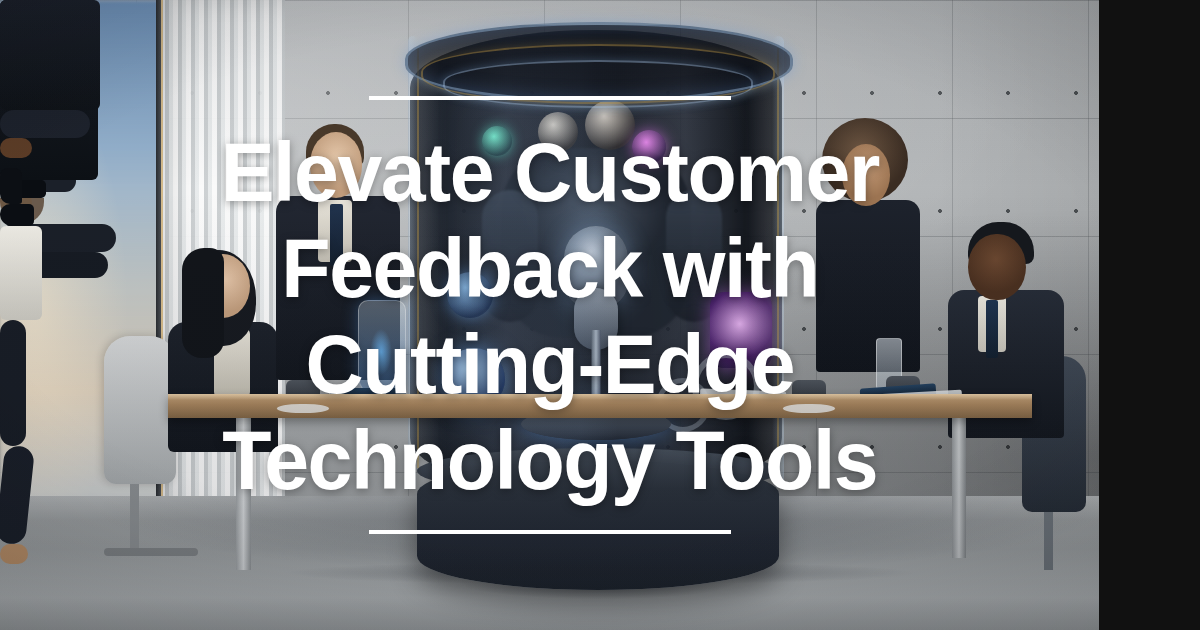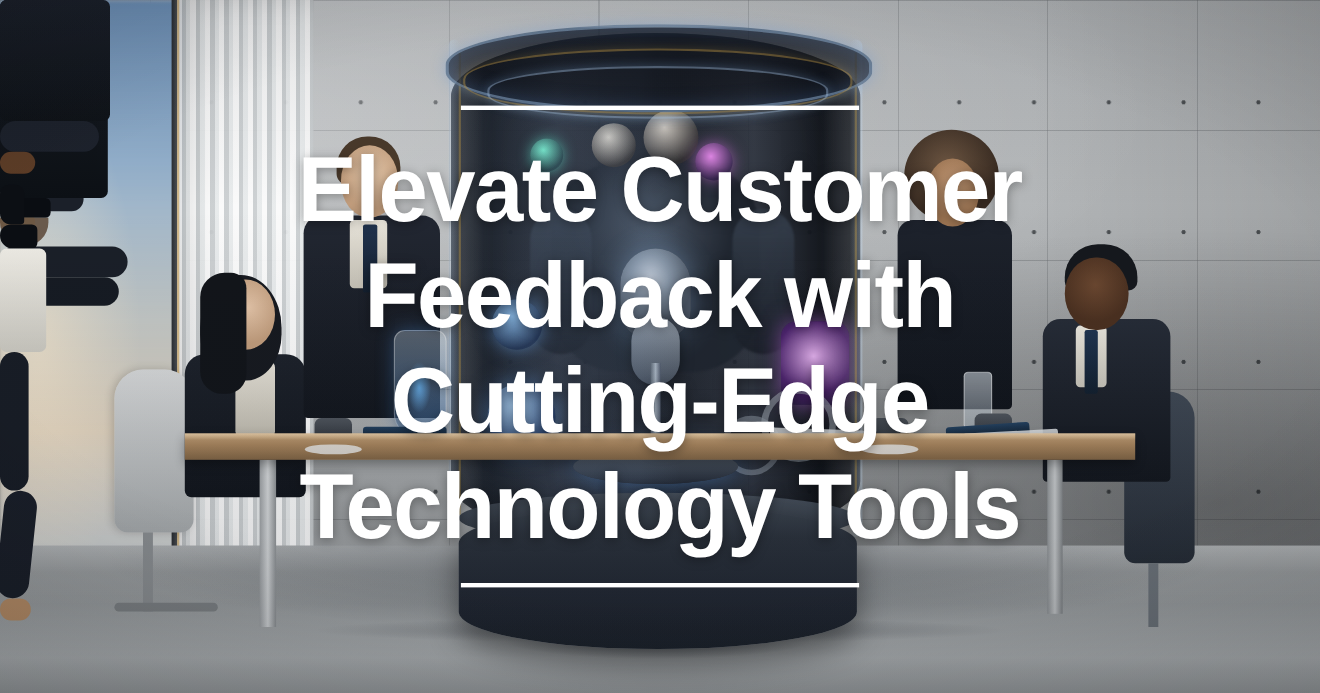--- a/index.html
+++ b/index.html
@@ -1,20 +1,20 @@
 <!DOCTYPE html>
 <html><head>
 <meta charset="utf-8">
 <style>
   html,body{margin:0;padding:0;background:#111;}
   body{font-family:"Liberation Sans",sans-serif;}
 
   .stage{
     position:relative;
-    width:1200px;height:630px;
+    width:1099px;height:630px;
     overflow:hidden;
     background:#8d8f91;
   }
 
   
   .scene{position:absolute;inset:0;overflow:hidden;}
 
   
   .wall{
     position:absolute;left:0;top:0;width:1200px;height:520px;

